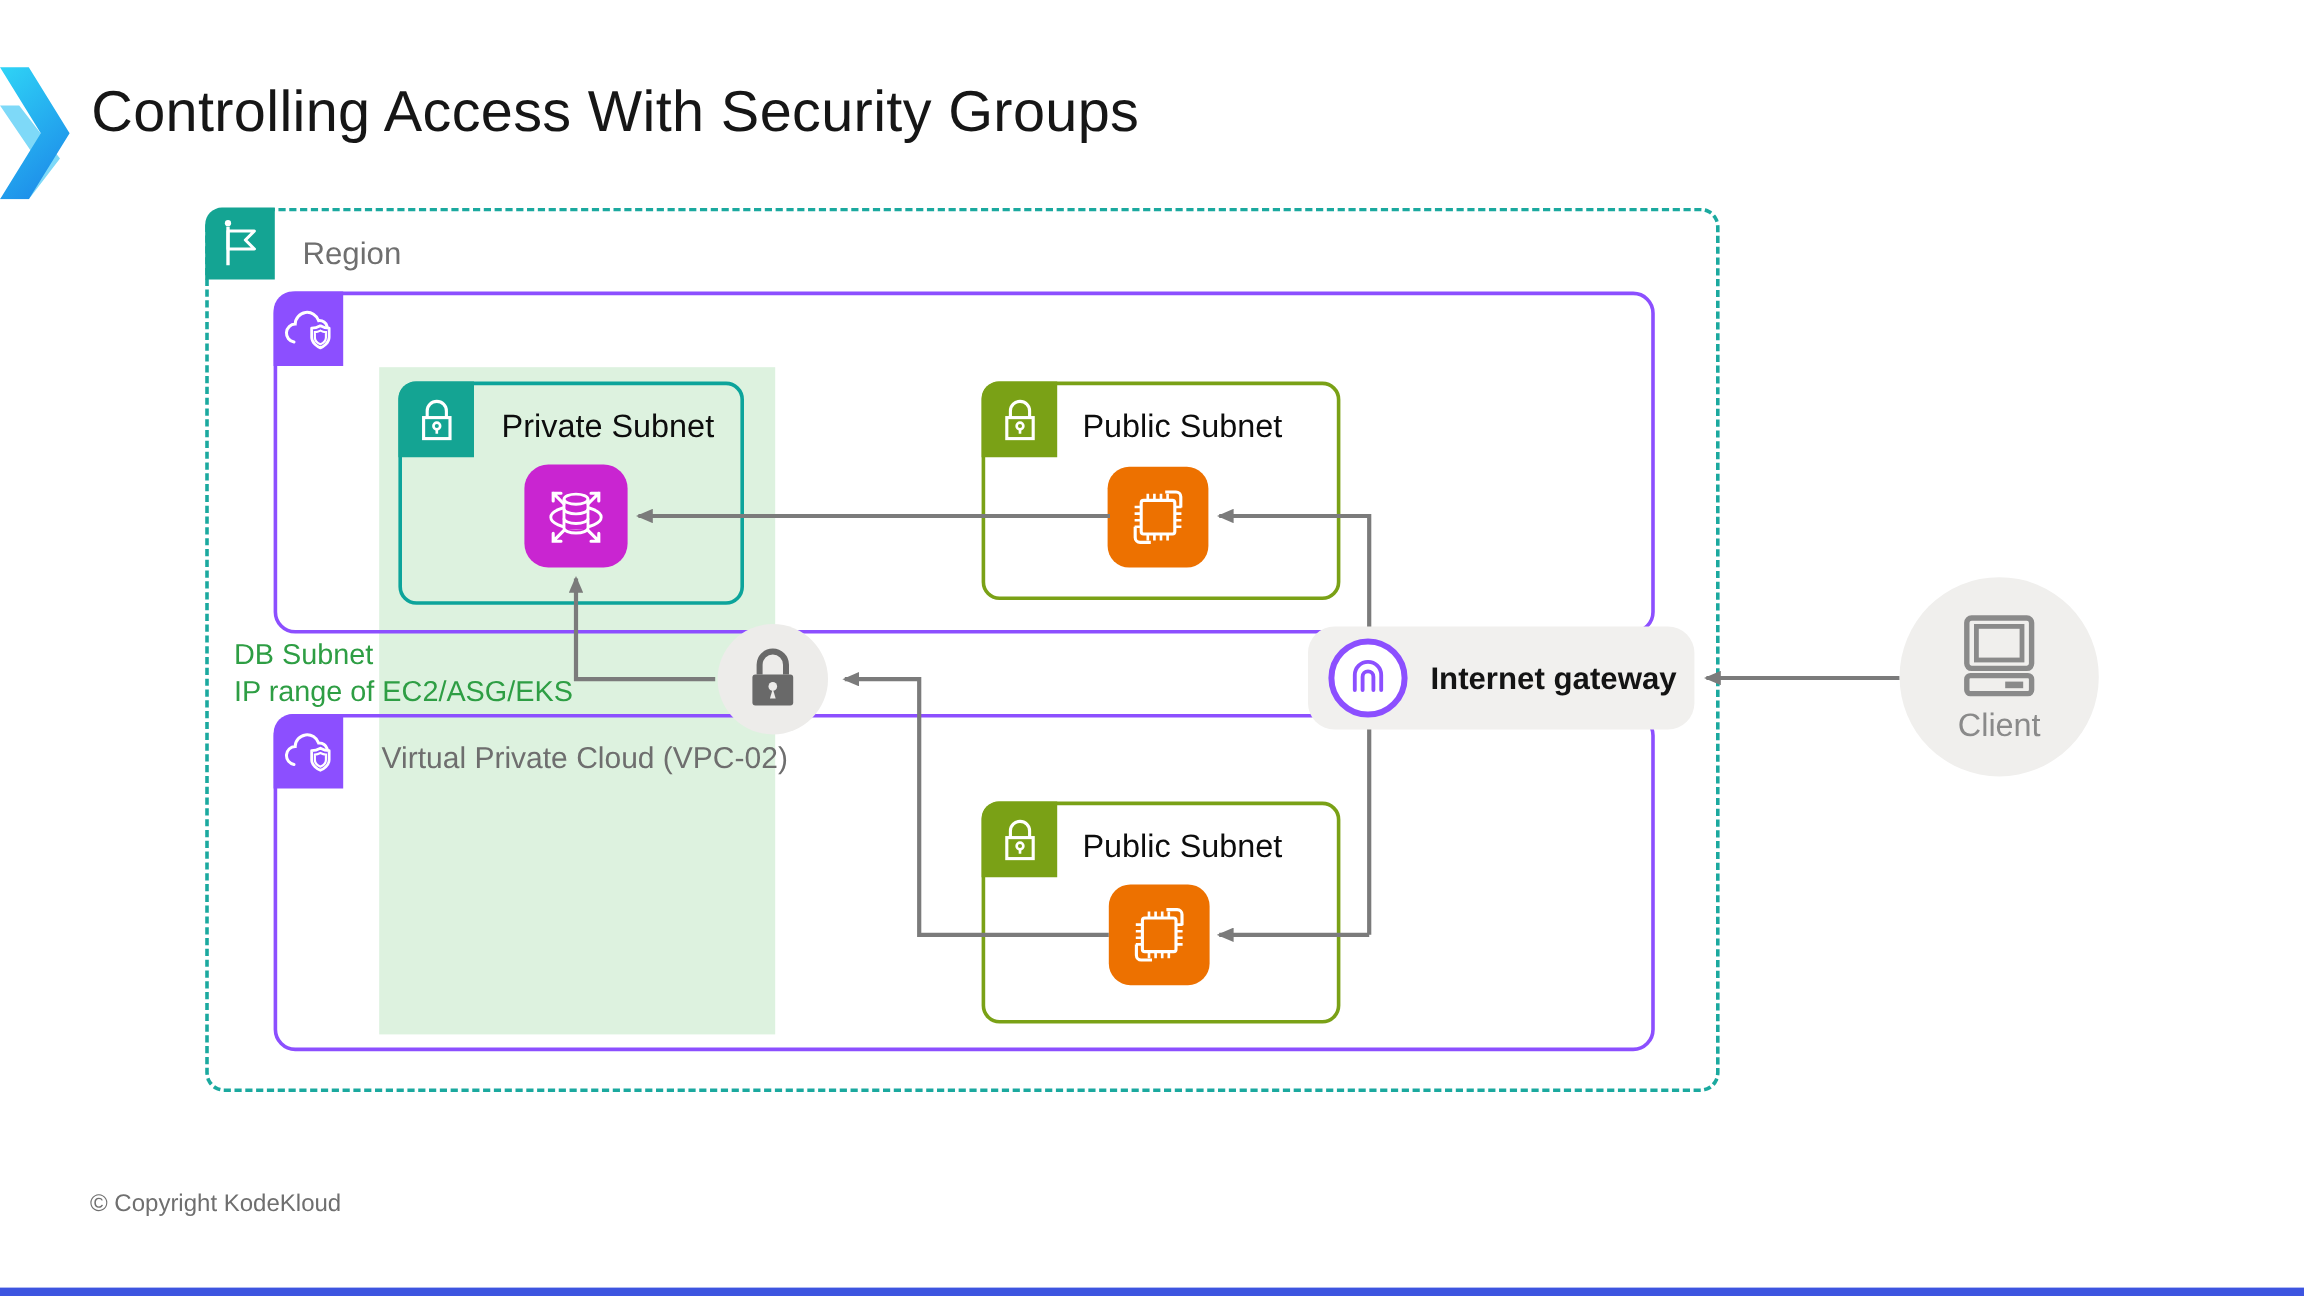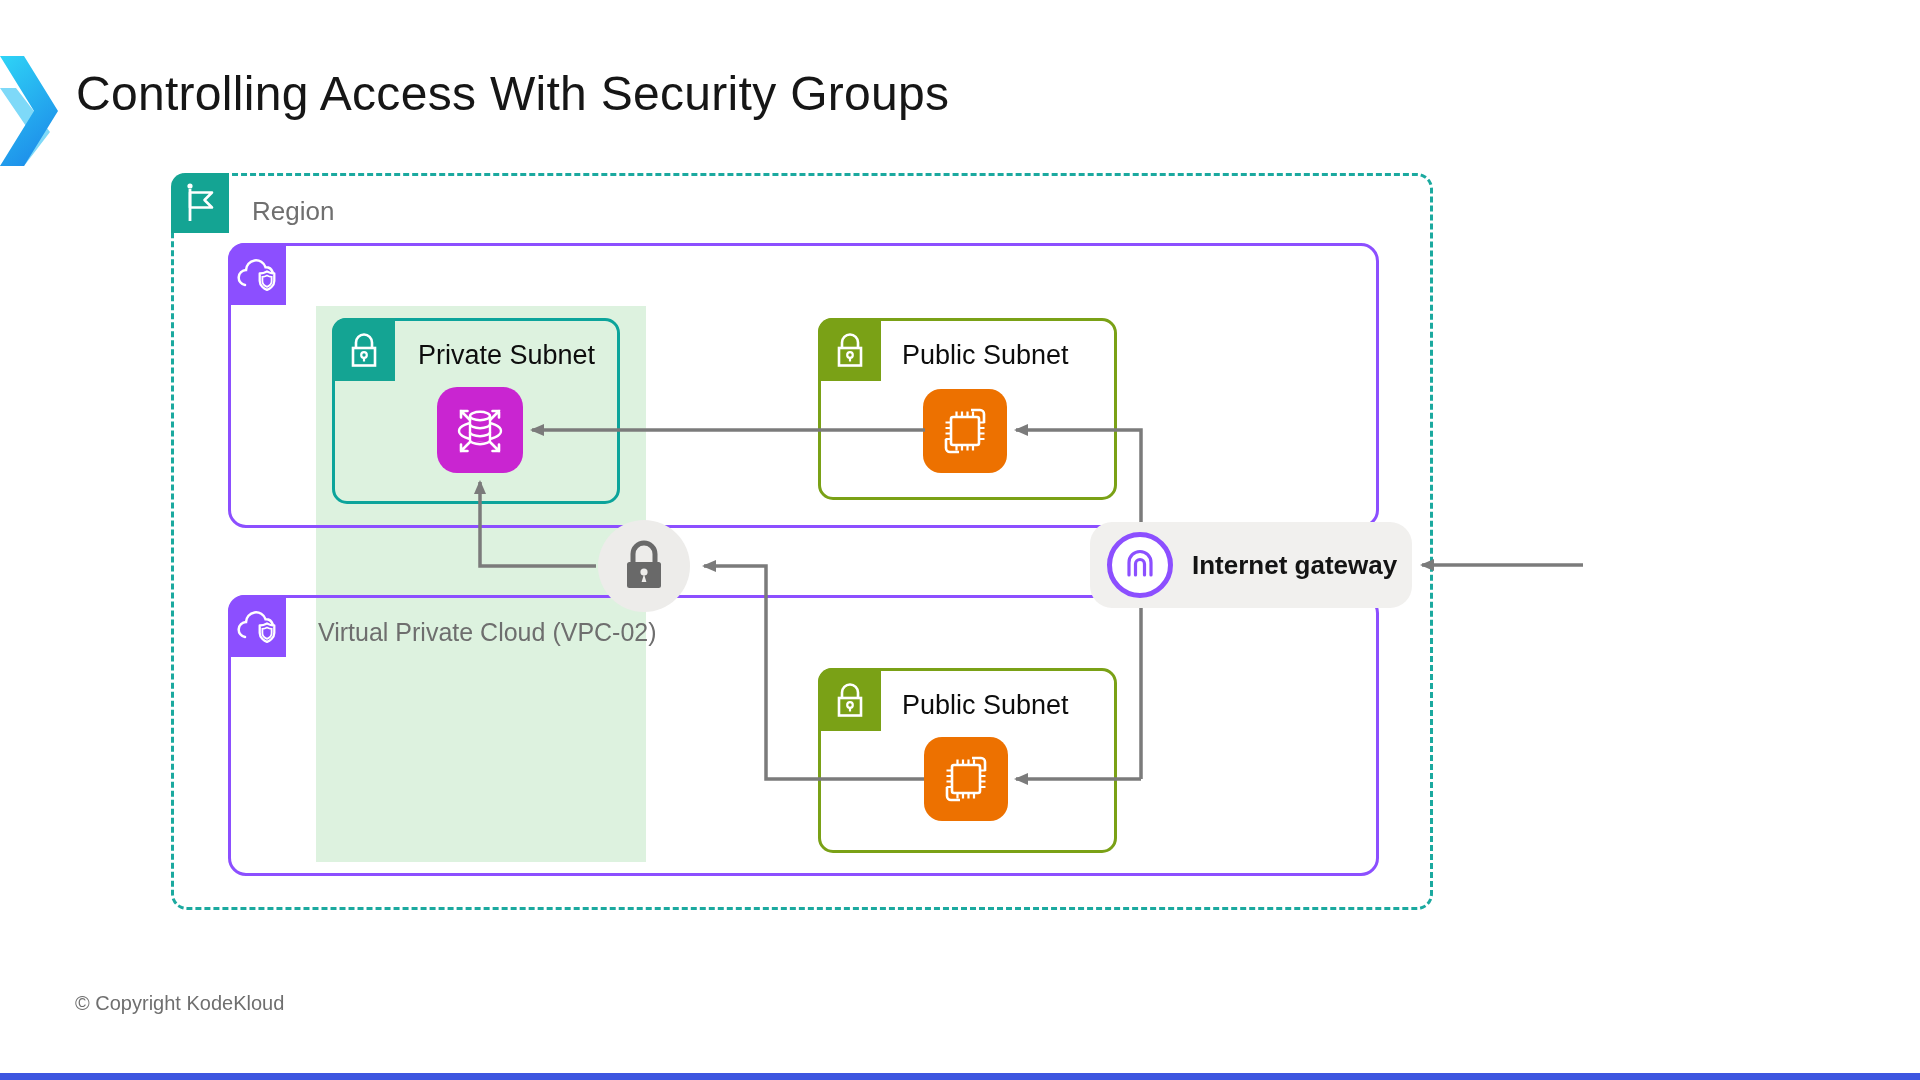--- a/index.html
+++ b/index.html
@@ -181,20 +181,24 @@
   </div>
   <div class="abs subnet-label public-subnet-2-label">Public Subnet</div>
   <div class="abs service-icon ec2-icon-2">
     <svg width="64" height="64" viewBox="0 0 64 64">
       <path d="M38,11 H47 a4,4 0 0 1 4,4 V24 M26,53 H17 a4,4 0 0 1 -4,-4 V40" fill="none" stroke="#fff" stroke-width="2.6"></path>
       <rect x="18" y="18" width="28" height="28" rx="2" fill="none" stroke="#fff" stroke-width="2.6"></rect>
       <path d="M23.5,18 V12.5 M29,18 V12.5 M34.5,18 V12.5 M40,18 V12.5 M23.5,46 V51.5 M29,46 V51.5 M34.5,46 V51.5 M40,46 V51.5 M18,23.5 H12.5 M18,29 H12.5 M18,34.5 H12.5 M18,40 H12.5 M46,23.5 H51.5 M46,29 H51.5 M46,34.5 H51.5 M46,40 H51.5" stroke="#fff" stroke-width="2.2" fill="none"></path>
     </svg>
   </div>
 
+  <div class="abs annotation">
+    <div>DB Subnet</div>
+    <div>IP range of EC2/ASG/EKS</div>
+  </div>
 
   <svg class="abs arrows" viewBox="0 0 1920 1080">
     <defs>
       <marker id="ah" markerWidth="14" markerHeight="12" refX="12" refY="6" orient="auto" markerUnits="userSpaceOnUse">
         <path d="M0,0 L14,6 L0,12 Z" fill="#7B7B7B"></path>
       </marker>
     </defs>
     <g stroke="#7B7B7B" stroke-width="3.5" fill="none">
       <path d="M925,430 H532" marker-end="url(#ah)"></path>
       <path d="M1141,779 V430 H1016" marker-end="url(#ah)"></path>
@@ -216,17 +220,26 @@
 
   <div class="abs igw-box"></div>
   <div class="abs igw-circle">
     <svg width="40" height="40" viewBox="0 0 40 40">
       <path d="M9,30 V17.5 a11,11 0 0 1 22,0 V30" stroke="#8C4FFF" stroke-width="3.2" fill="none" stroke-linecap="round"></path>
       <path d="M15.5,30 V19 a4.5,4.5 0 0 1 9,0 V30" stroke="#8C4FFF" stroke-width="3.2" fill="none" stroke-linecap="round"></path>
     </svg>
   </div>
   <div class="abs igw-label">Internet gateway</div>
 
+  <div class="abs client-circle">
+    <svg width="84" height="76" viewBox="0 0 84 76">
+      <rect x="15" y="6" width="54" height="42" rx="4" stroke="#8A8A8A" stroke-width="4.5" fill="none"></rect>
+      <rect x="23" y="13" width="38" height="28" stroke="#8A8A8A" stroke-width="4" fill="none"></rect>
+      <rect x="15" y="54" width="54" height="15" rx="3" stroke="#8A8A8A" stroke-width="4.5" fill="none"></rect>
+      <rect x="47" y="59" width="15" height="5.5" fill="#8A8A8A"></rect>
+    </svg>
+    <div class="client-label">Client</div>
+  </div>
 
   <div class="abs copyright">© Copyright KodeKloud</div>
   <div class="abs bottom-bar"></div>
 
 </div>
 
 </body></html>

